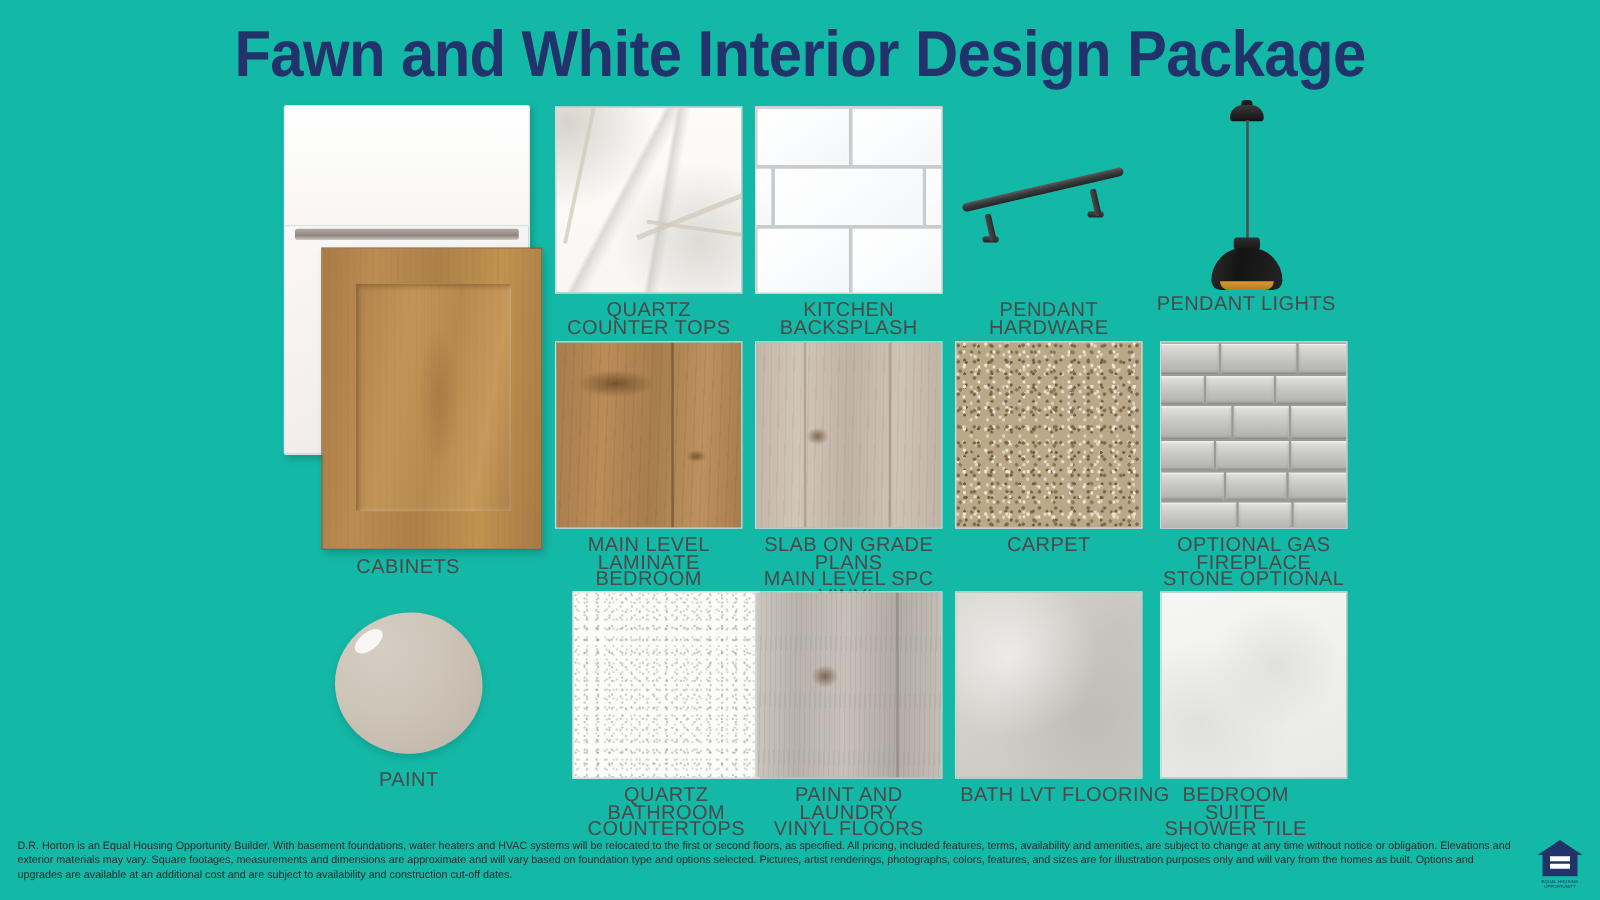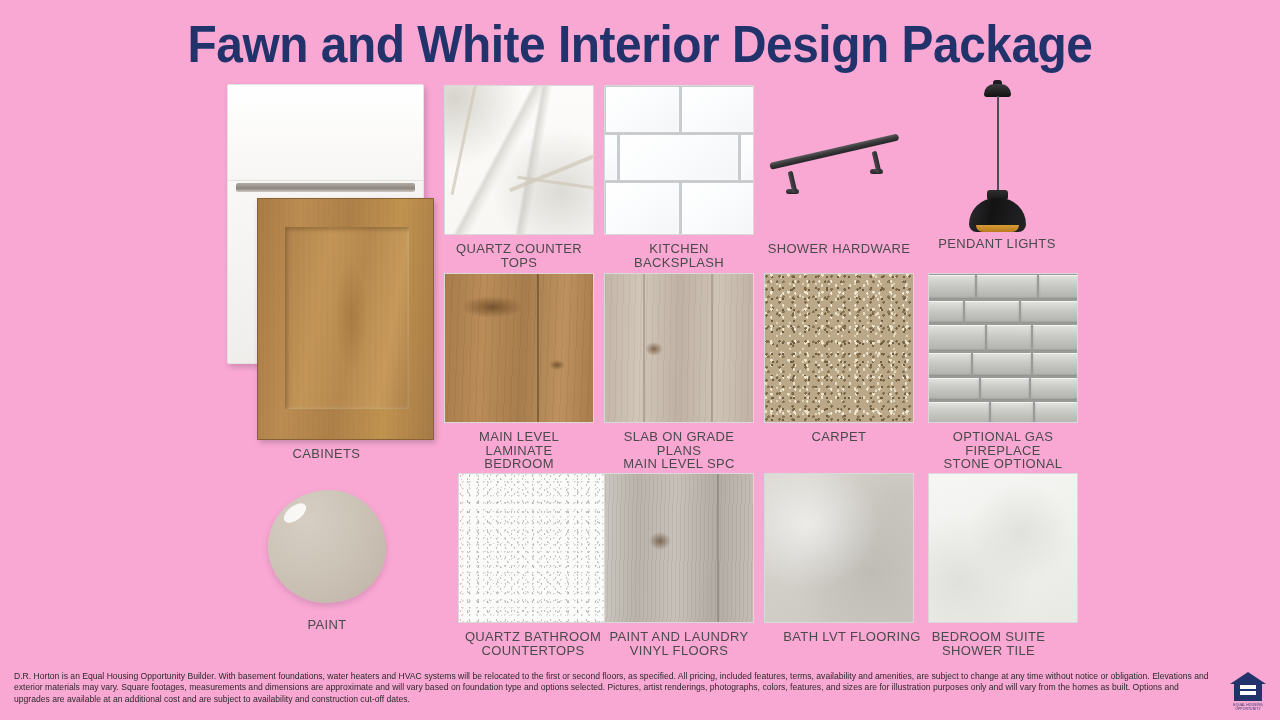--- a/index.html
+++ b/index.html
@@ -3,21 +3,21 @@
 <meta charset="utf-8">
 <style>
   * { box-sizing: border-box; }
   html, body {
     margin: 0; padding: 0;
     width: 1280px; height: 720px;
     background: #ffffff;
     font-family: "Liberation Sans", sans-serif;
     overflow: hidden;
   }
-  #page { position: relative; width: 1280px; height: 720px; background: #f9a8d4; padding-left: 24px; }
+  #page { position: relative; width: 1280px; height: 720px; background: #14b8a6; padding-left: 24px; }
 
   
   .title {
     position: absolute; top: 14px; left: 0; width: 1280px;
     text-align: center;
     font-family: "Liberation Sans", sans-serif;
     font-weight: bold;
     font-size: 52px;
     letter-spacing: -0.5px;
     color: #22336b;
@@ -30,21 +30,21 @@
   .cell { position: absolute; }
   .sw {
     position: relative;
     border: 1px solid #d9d9d9;
     background: #fff;
     overflow: hidden;
   }
   .label {
     margin-top: 7px;
     text-align: center;
-    font-size: 13px;
+    font-size: 16px;
     color: #4a4a4a;
     line-height: 13.5px;
     letter-spacing: 0.35px;
     font-family: "Liberation Sans", sans-serif;
   }
   .label span { display: block; }
 
   
   .cab-wrap { position: relative; width: 215px; height: 362px; }
   .door {
@@ -320,21 +320,21 @@
 
     <div class="cell" style="left:764px; top:7px; width:150px;">
       <div class="hw">
         <div class="pull-foot f2"></div>
         <div class="pull-post p2"></div>
         <div class="pull-foot f1"></div>
         <div class="pull-post p1"></div>
         <div class="pull-bar"></div>
       </div>
       <div class="label">
-        <span>SHOWER HARDWARE</span>
+        <span>PENDANT HARDWARE</span>
       </div>
     </div>
 
     <div class="cell" style="left:922px; top:2px; width:150px;">
       <div class="pendant">
         <div class="pend-nub"></div>
         <div class="pend-canopy"></div>
         <div class="pend-cord"></div>
         <div class="pend-cap"></div>
         <div class="pend-shade"></div>

